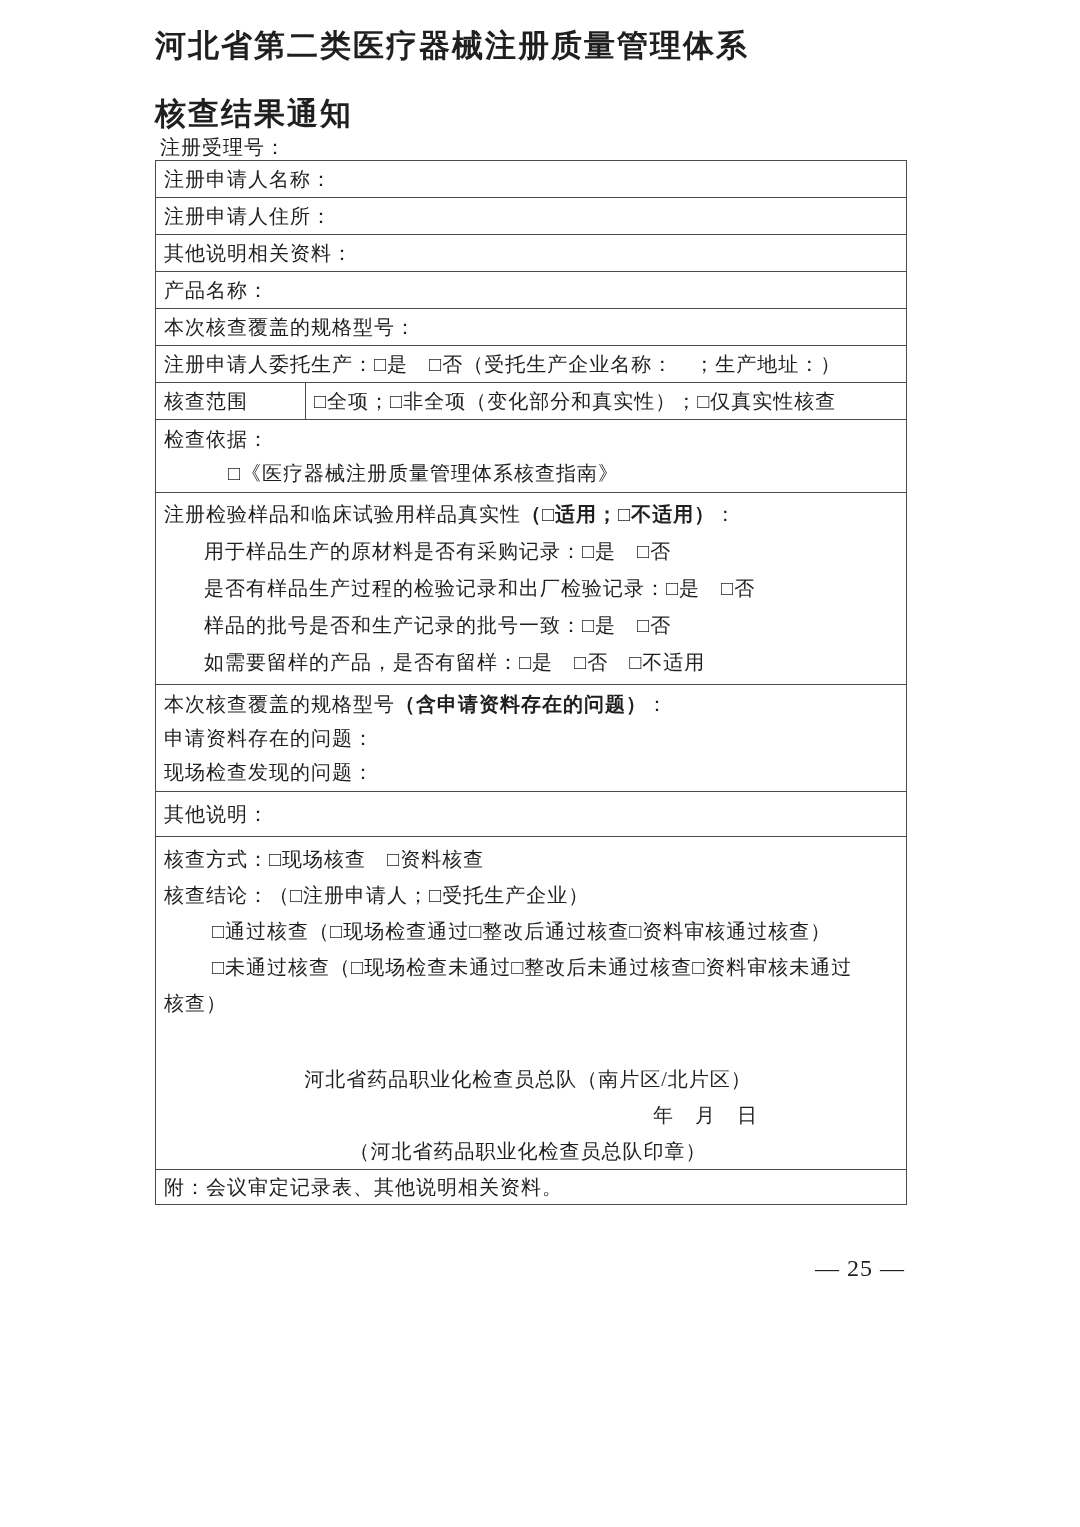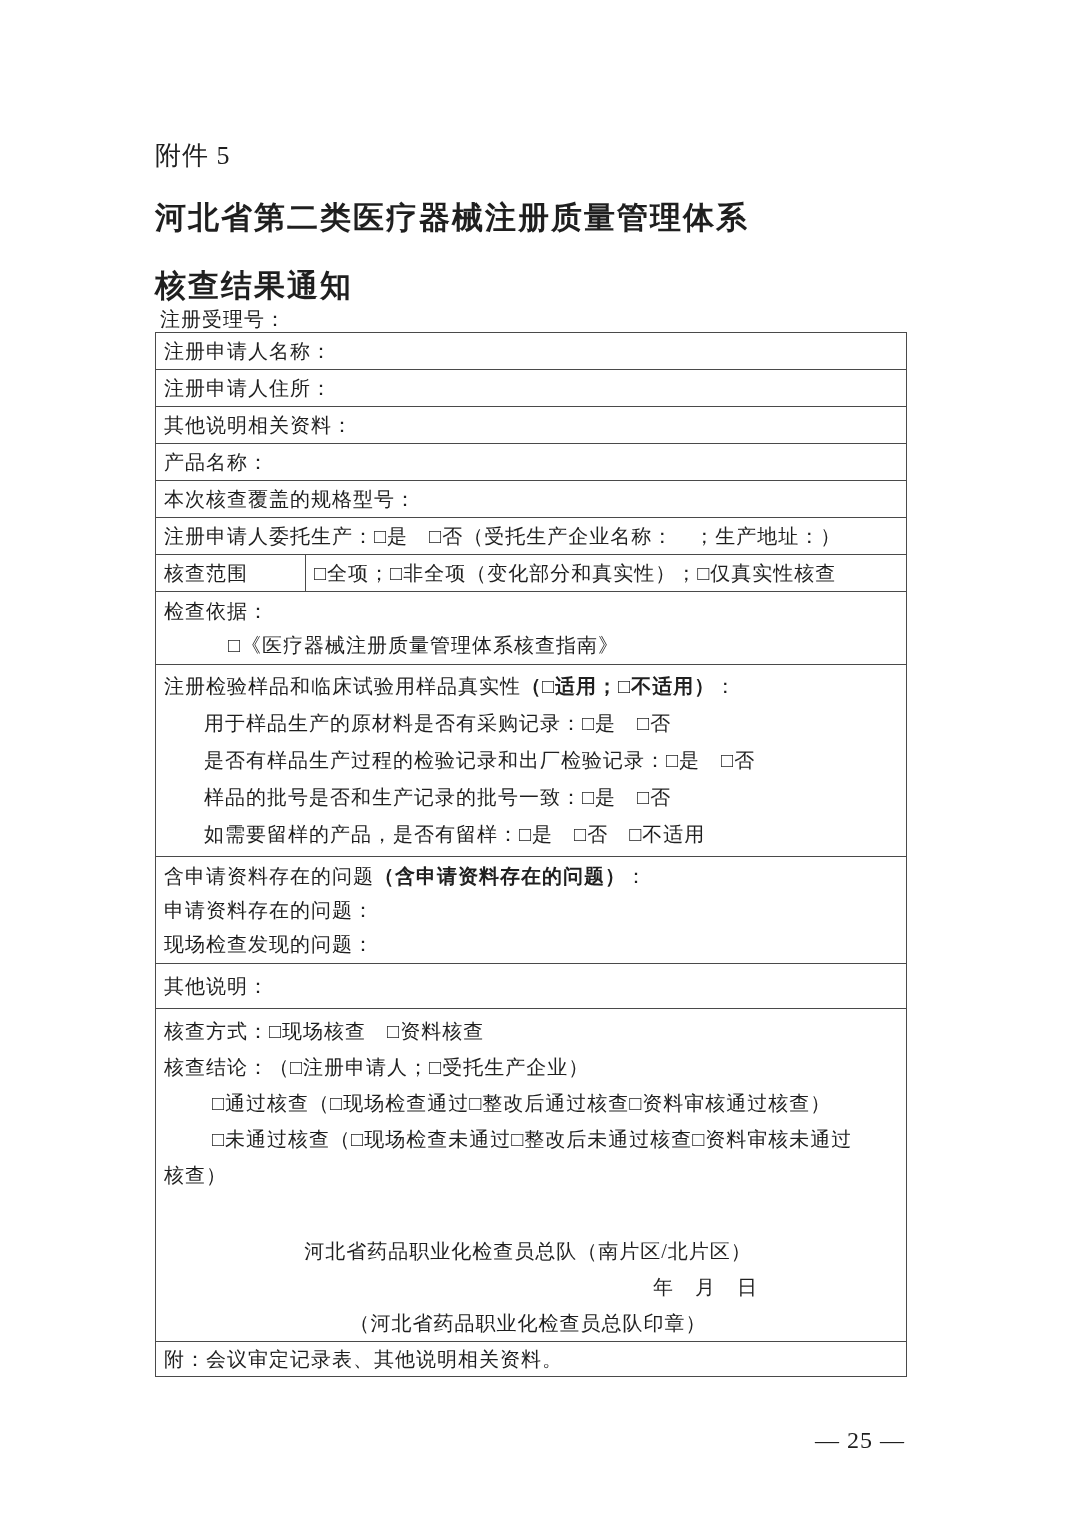--- a/index.html
+++ b/index.html
@@ -94,21 +94,20 @@
     letter-spacing: 1px;
     padding-right: 2px;
   }
 </style>
 </head>
 <body>
 
 <div class="page">
   <div class="content">
 
-    <div class="attachment">附件 5</div>
 
     <div class="title title-1">河北省第二类医疗器械注册质量管理体系</div>
     <div class="title title-2">核查结果通知</div>
 
     <div class="pre-table">注册受理号：</div>
 
     <div class="form">
 
       <div class="row">注册申请人名称：</div>
 
@@ -134,21 +133,21 @@
 
       <div class="row row-authenticity">
         <div class="cell-line"><span>注册检验样品和临床试验用样品真实性</span><span class="bold">（□适用；□不适用）</span><span>：</span></div>
         <div class="cell-line indent-1">用于样品生产的原材料是否有采购记录：□是　□否</div>
         <div class="cell-line indent-1">是否有样品生产过程的检验记录和出厂检验记录：□是　□否</div>
         <div class="cell-line indent-1">样品的批号是否和生产记录的批号一致：□是　□否</div>
         <div class="cell-line indent-1">如需要留样的产品，是否有留样：□是　□否　□不适用</div>
       </div>
 
       <div class="row row-issues">
-        <div class="cell-line"><span>含申请资料存在的问题</span><span class="bold">（含申请资料存在的问题）</span><span>：</span></div>
+        <div class="cell-line"><span>本次核查覆盖的规格型号</span><span class="bold">（含申请资料存在的问题）</span><span>：</span></div>
         <div class="cell-line">申请资料存在的问题：</div>
         <div class="cell-line">现场检查发现的问题：</div>
       </div>
 
       <div class="row row-other">其他说明：</div>
 
       <div class="row row-conclusion">
         <div class="cell-line">核查方式：□现场核查　□资料核查</div>
         <div class="cell-line">核查结论：（□注册申请人；□受托生产企业）</div>
         <div class="cell-line indent-2">□通过核查（□现场检查通过□整改后通过核查□资料审核通过核查）</div>

